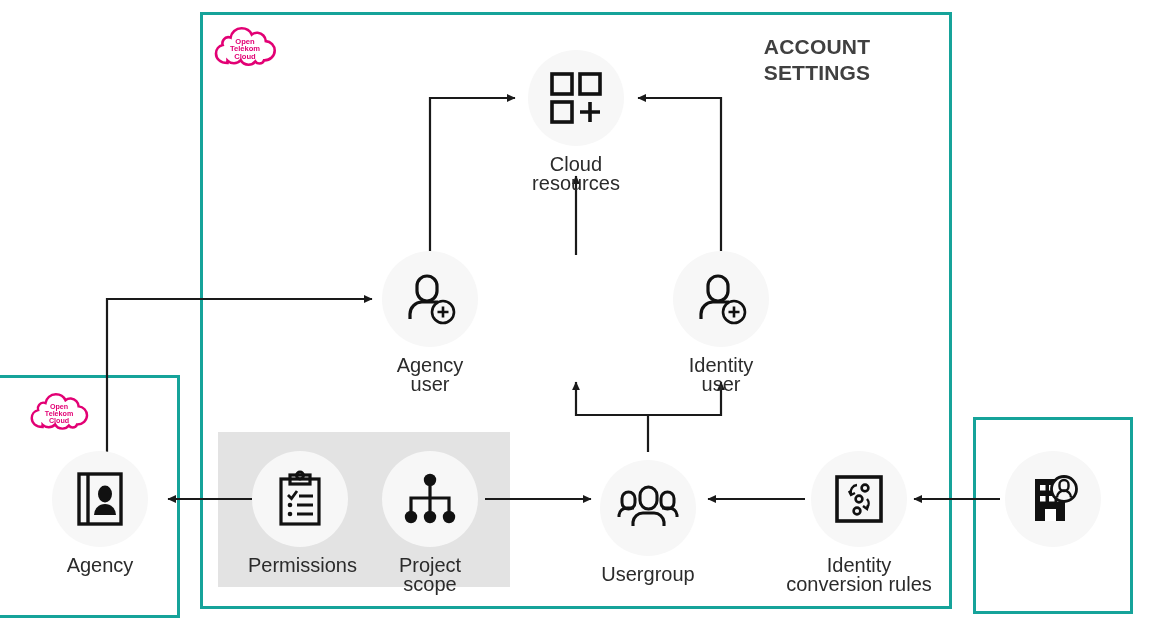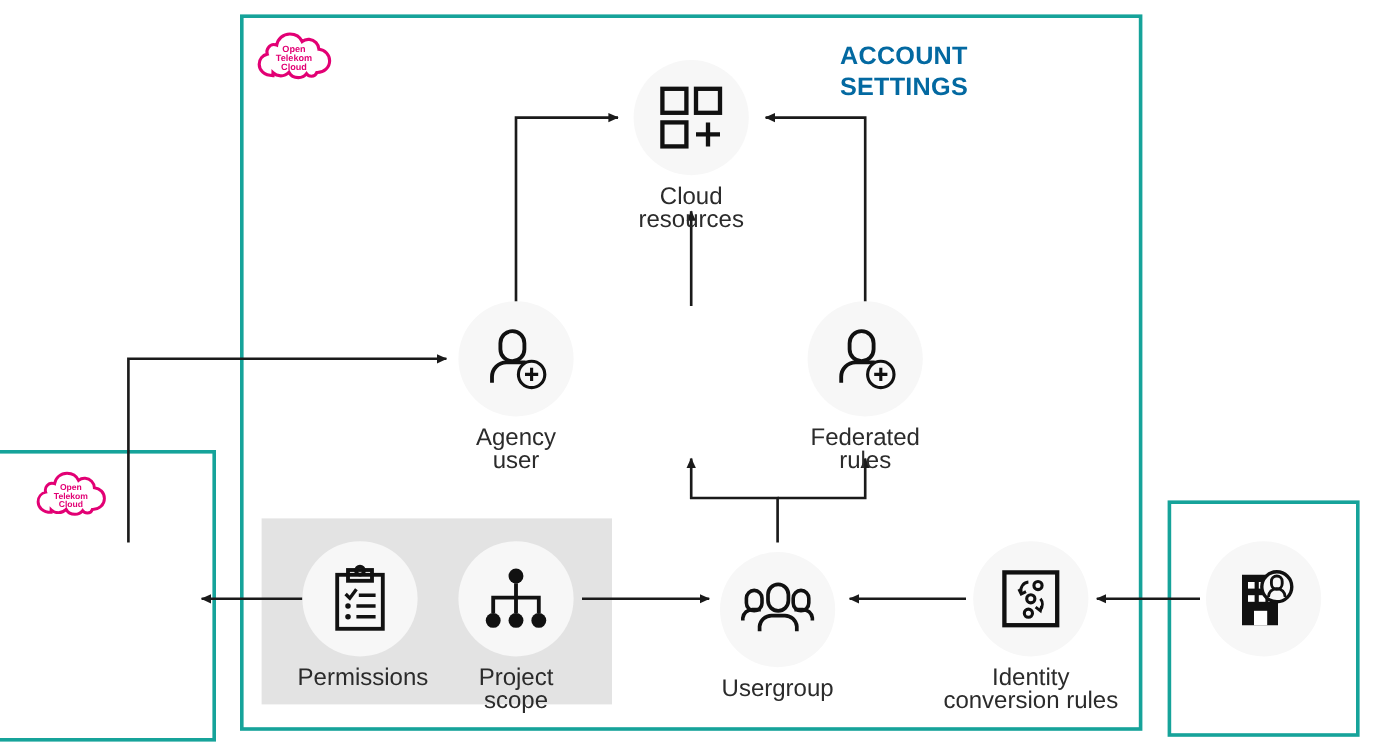--- a/index.html
+++ b/index.html
@@ -37,26 +37,26 @@
     left: 218px; top: 432px;
     width: 292px; height: 155px;
     background: #e3e3e3;
   }
 
   
   #account-title {
     position: absolute;
     left: 700px; top: 34px;
     width: 234px;
-    text-align: left;
+    text-align: center;
     font-size: 21px;
     font-weight: bold;
     line-height: 26px;
     letter-spacing: 0.2px;
-    color: #0369a1;
+    color: #404040;
     white-space: pre-line;
   }
 
   
   .node {
     position: absolute;
     width: 104px;
     text-align: center;
   }
   .node .disc {
@@ -210,23 +210,34 @@
 
   <div class="node" id="n-feduser">
     <div class="disc">
       <svg width="58" height="54" viewBox="0 0 58 54">
         <rect x="16" y="4" width="20" height="25" rx="10" fill="none" stroke="#111" stroke-width="3.2"></rect>
         <path d="M9,47 L9,42 a12,12 0 0,1 12,-12 L37,30" fill="none" stroke="#111" stroke-width="3.2"></path>
         <circle cx="42" cy="40" r="11" fill="#f7f7f7" stroke="#111" stroke-width="2.6"></circle>
         <path d="M42,34.5 L42,45.5 M36.5,40 L47.5,40" stroke="#111" stroke-width="2.6"></path>
       </svg>
     </div>
-    <div class="lbl">Federated rules</div>
-  </div>
-
+    <div class="lbl">Identity user</div>
+  </div>
+
+  <div class="node" id="n-agency">
+    <div class="disc">
+      <svg width="54" height="58" viewBox="0 0 54 58">
+        <rect x="6" y="4" width="42" height="50" fill="none" stroke="#111" stroke-width="3.4"></rect>
+        <path d="M15,4 L15,54" stroke="#111" stroke-width="3.4"></path>
+        <ellipse cx="32" cy="24" rx="7" ry="8.5" fill="#111"></ellipse>
+        <path d="M21,45 a11,11 0 0,1 22,0 z" fill="#111"></path>
+      </svg>
+    </div>
+    <div class="lbl">Agency</div>
+  </div>
 
   <div class="node" id="n-permissions">
     <div class="disc">
       <svg width="54" height="58" viewBox="0 0 54 58">
         <rect x="8" y="9" width="38" height="45" fill="none" stroke="#111" stroke-width="3.2"></rect>
         <rect x="17" y="5" width="20" height="9" fill="none" stroke="#111" stroke-width="3.2"></rect>
         <circle cx="27" cy="5.5" r="3.4" fill="none" stroke="#111" stroke-width="3"></circle>
         <path d="M15,25 l3.5,3.5 L24,21" fill="none" stroke="#111" stroke-width="2.8"></path>
         <circle cx="17" cy="35" r="2.3" fill="#111"></circle>
         <circle cx="17" cy="44" r="2.3" fill="#111"></circle>

